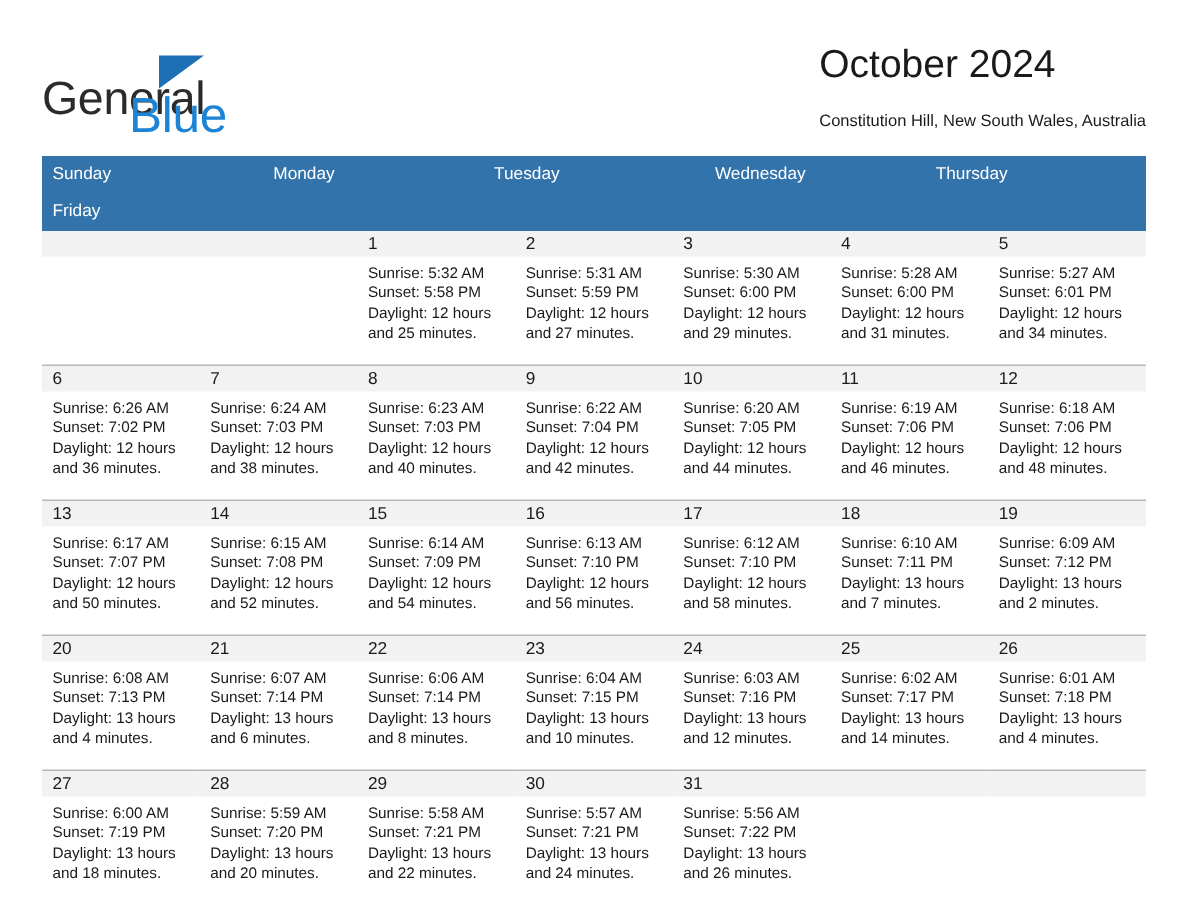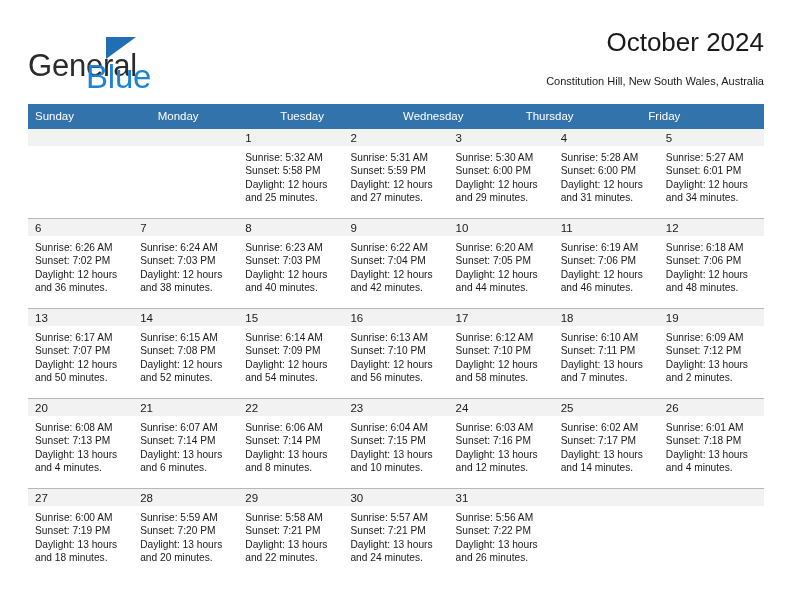--- a/index.html
+++ b/index.html
@@ -60,21 +60,21 @@
     top: 26px;
     font-size: 33px;
     letter-spacing: -0.2px;
     color: #1d83d4;
     font-family: "Liberation Sans", sans-serif;
   }
   .title-block {
     position: absolute;
     right: 0;
     top: 0;
-    text-align: right;
+    text-align: left;
   }
   .cal-title {
     font-size: 26px;
     color: #1a1a1a;
     line-height: 32px;
     white-space: nowrap;
   }
   .cal-subtitle {
     font-size: 11px;
     color: #1a1a1a;
@@ -85,21 +85,21 @@
 
   
   .calendar {
     position: absolute;
     left: 28px;
     top: 104px;
     width: 736px;
   }
   .weekdays {
     display: grid;
-    grid-template-columns: repeat(6, 1fr);
+    grid-template-columns: repeat(5, 1fr);
     background: #3273ab;
   }
   .weekday {
     color: #ffffff;
     font-size: 11.5px;
     padding: 5px 0 6px 7px;
     line-height: 14px;
     box-sizing: border-box;
   }
   .week {

